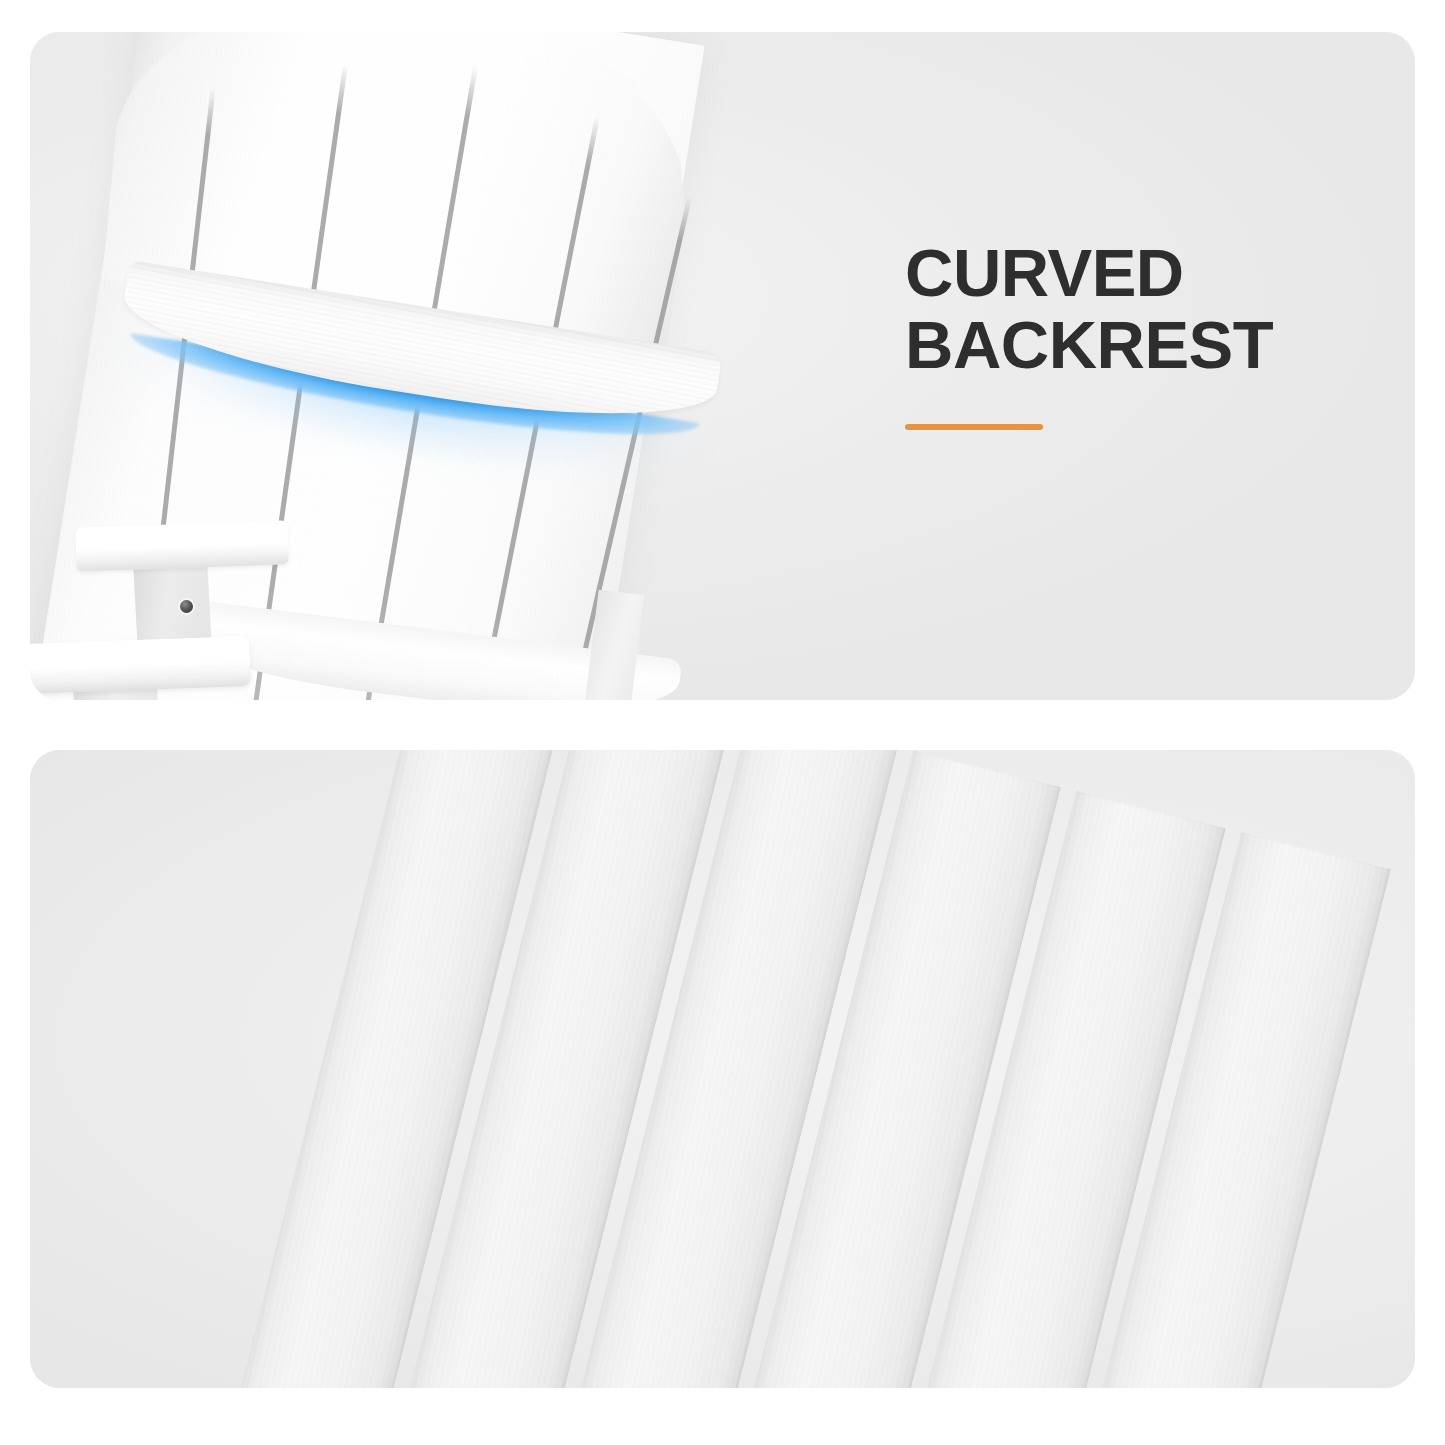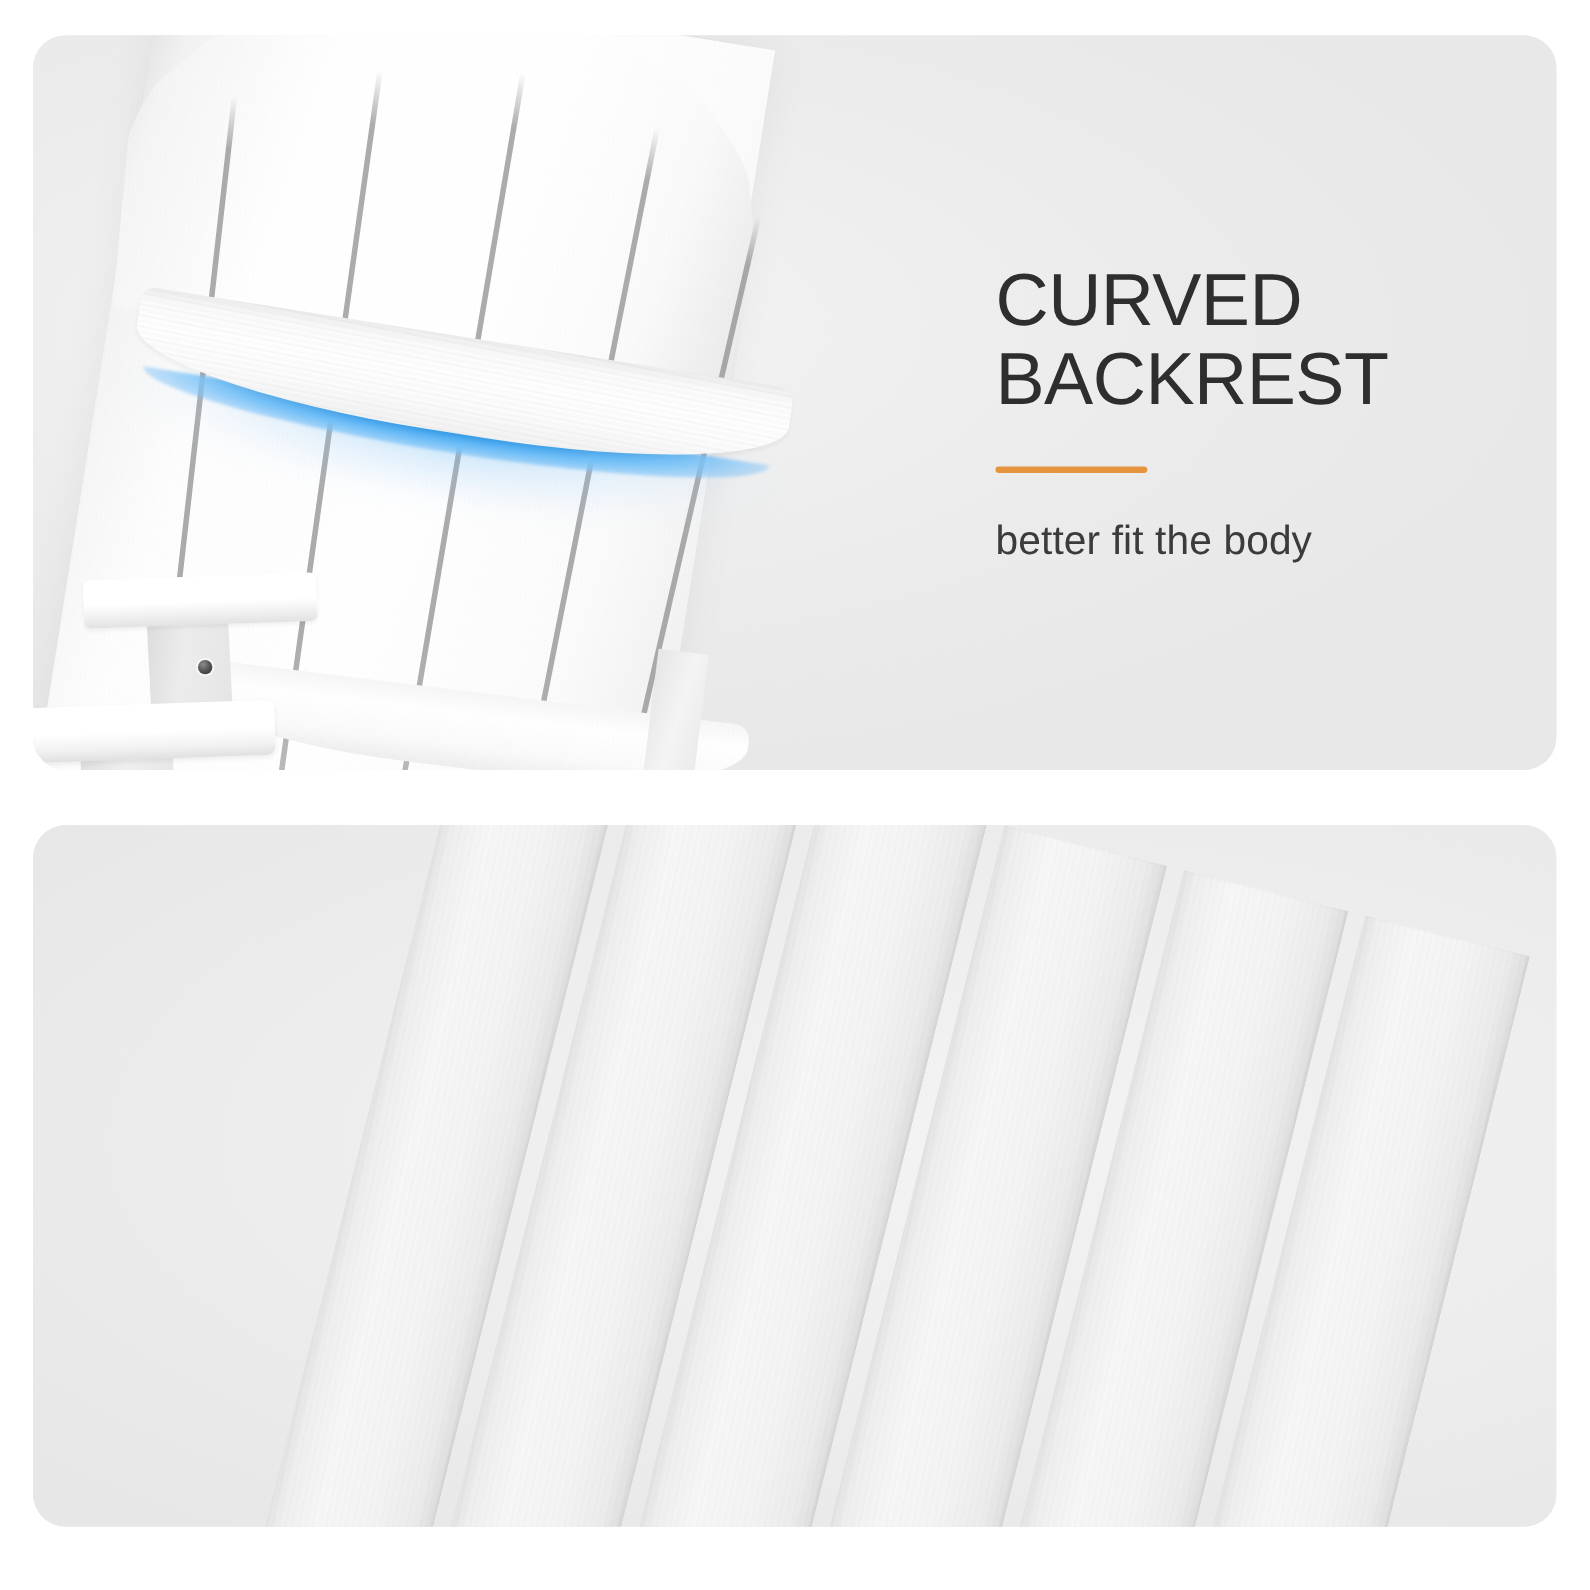--- a/index.html
+++ b/index.html
@@ -38,21 +38,21 @@
     left: 30px; top: 750px;
     width: 1385px; height: 638px;
   }
 
   
   .text-block { position: absolute; }
   .text-top  { left: 875px; top: 205px; width: 470px; }
 
   .headline {
     font-size: 67px;
-    font-weight: normal;
+    font-weight: bold;
     line-height: 1.07;
     color: #2e2e2e;
     letter-spacing: -0.5px;
     margin: 0;
     white-space: pre-line;
   }
 
   .divider {
     width: 138px;
     height: 6px;
@@ -330,21 +330,20 @@
       <div class="arm-b-leg"></div>
       <div class="arm-b"></div>
       <div class="screw sc1"></div>
 
     </div>
 
     <div class="text-block text-top">
       <h2 class="headline">CURVED
 BACKREST</h2>
       <div class="divider"></div>
-      <p class="subline">better fit the body</p>
     </div>
   </div>
 
   <div class="panel panel-bottom">
 
     <div class="photo2">
 
       <div class="slat-field">
         <div class="slat s1">
             <div class="grain"></div>

